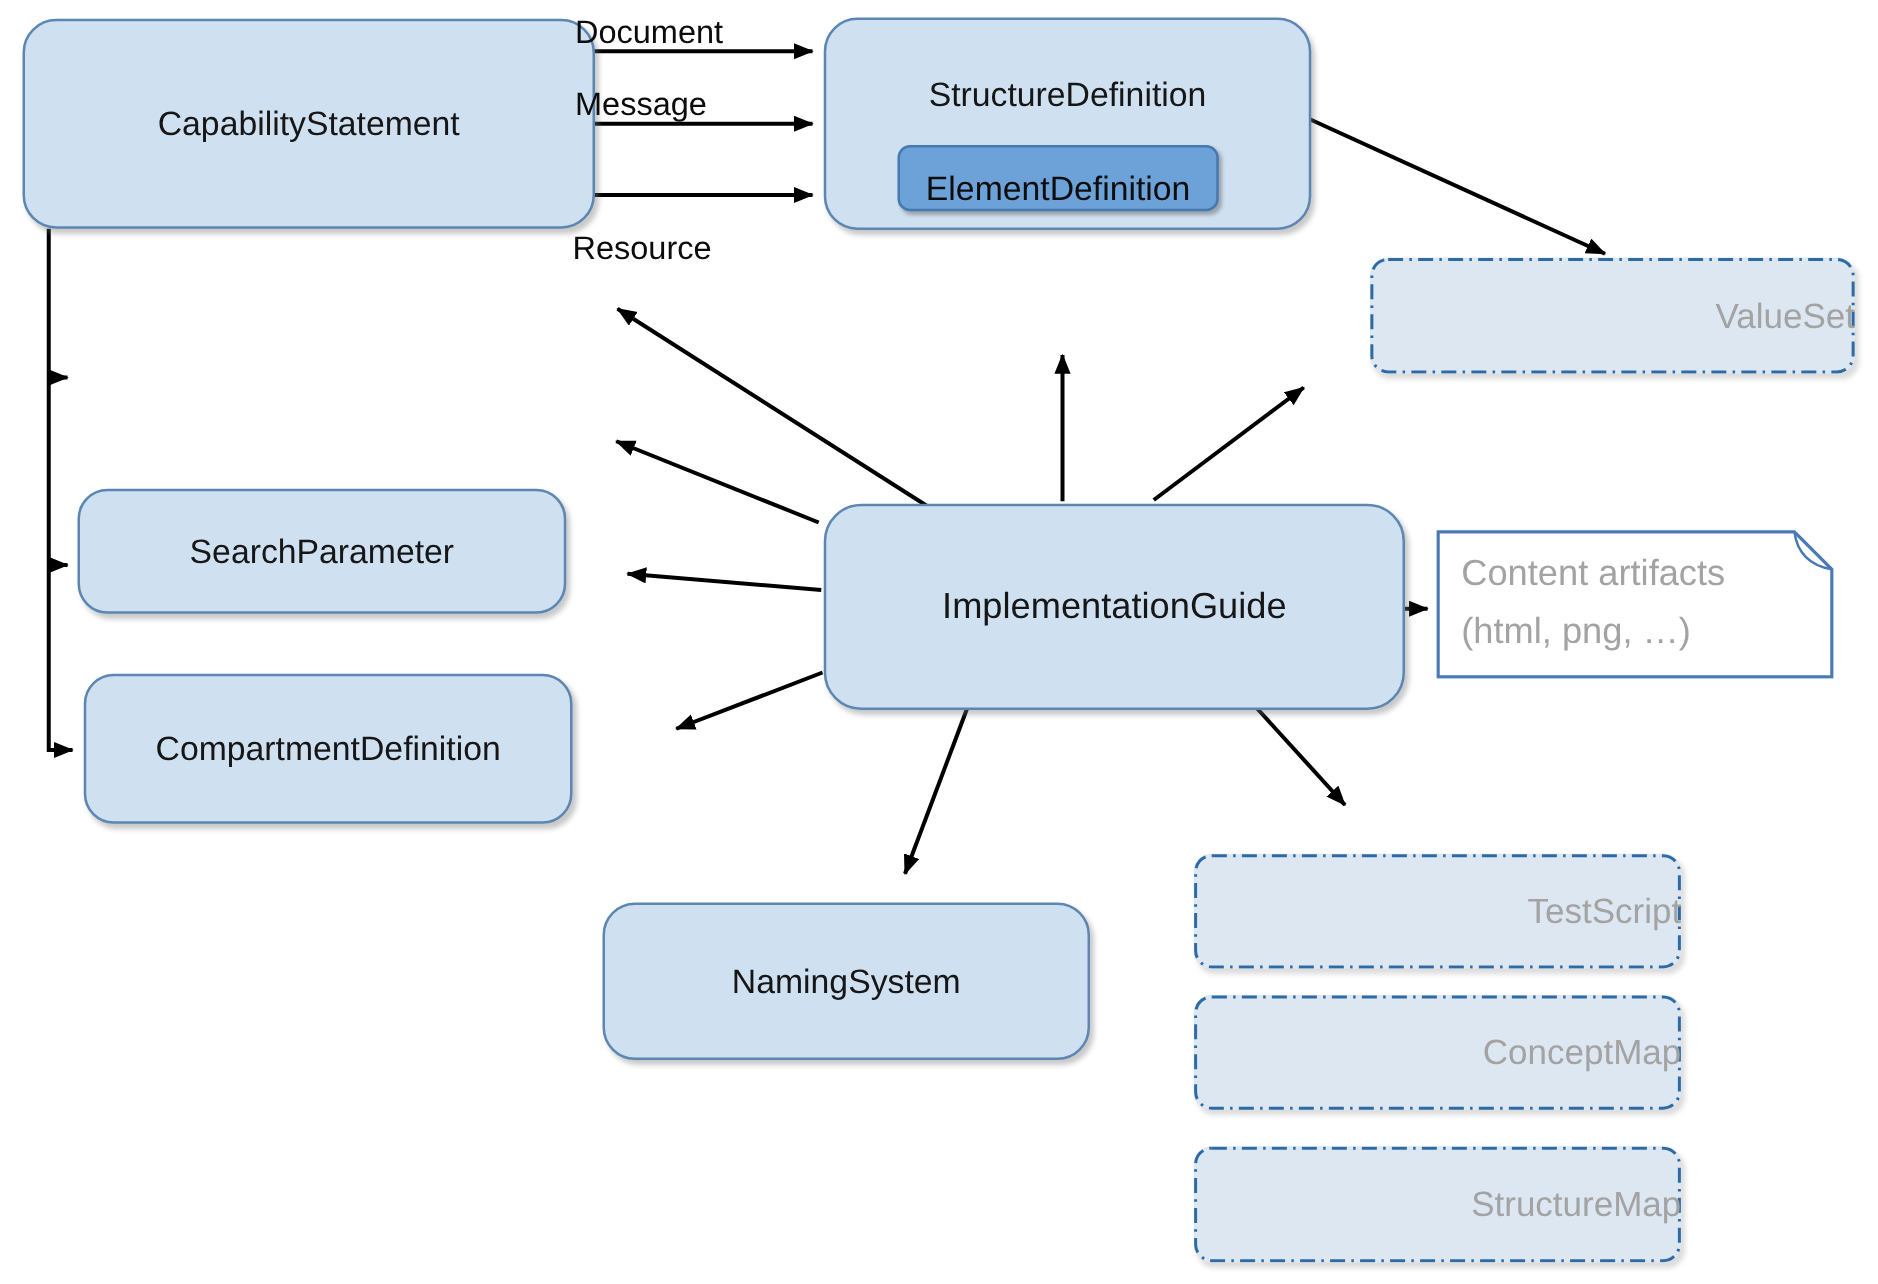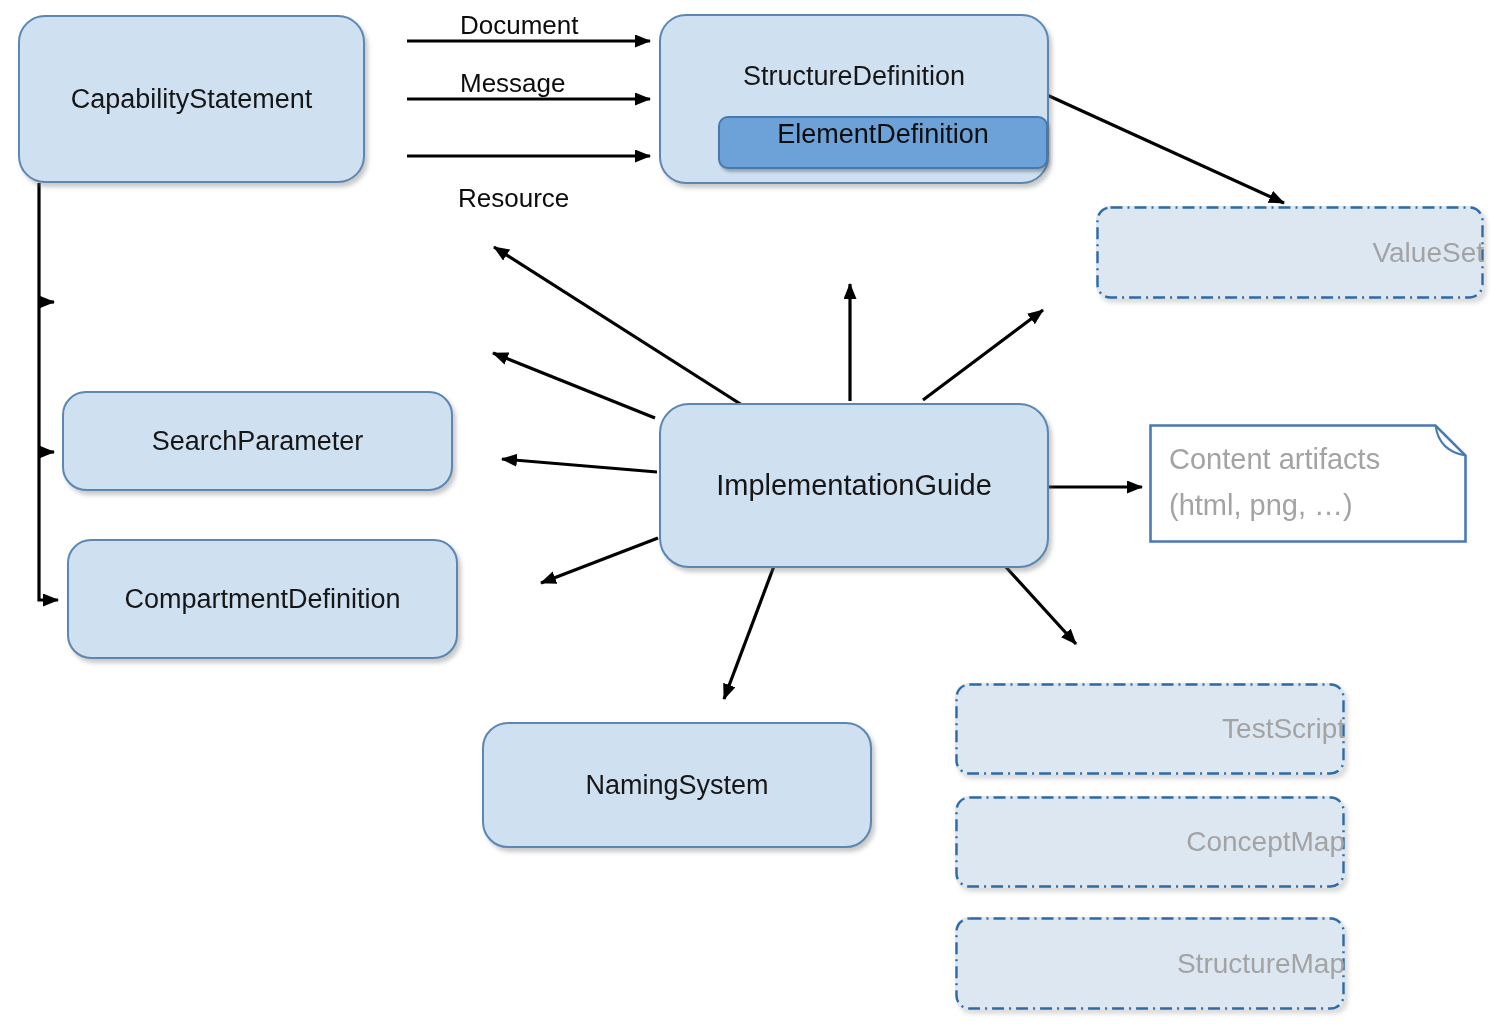--- a/index.html
+++ b/index.html
@@ -21,35 +21,35 @@
     background:#dde7f2;border-radius:14px;
     display:flex;align-items:center;justify-content:flex-end;
     font-size:28px;color:#a3a3a3;
     box-shadow:3px 4px 4px rgba(140,140,140,0.30);
   }
   .dashedbox svg{position:absolute;left:0;top:0;}
   .dashedbox .label{position:relative;z-index:3;white-space:nowrap;}
   .arrowlabel{
     position:absolute;z-index:2;font-size:26px;color:#0c0c0c;white-space:nowrap;
   }
-  #capability-statement{left:18px;top:15px;width:347px;height:168px;border-radius:27px;}
+  #capability-statement{left:18px;top:15px;width:458px;height:168px;border-radius:27px;}
   #structure-definition{
     left:659px;top:14px;width:390px;height:170px;border-radius:27px;
     flex-direction:column;justify-content:flex-start;padding-top:44px;
   }
   #element-definition{
-    position:absolute;left:57px;top:100px;width:330px;height:53px;box-sizing:border-box;
+    position:absolute;left:57px;top:100px;width:257px;height:53px;box-sizing:border-box;
     background:#6da2d8;border:2.2px solid #4679ad;border-radius:10px;
-    display:flex;align-items:flex-start;justify-content:center;font-size:27px;color:#0d0d0d;
+    display:flex;align-items:flex-end;justify-content:center;font-size:27px;color:#0d0d0d;
     box-shadow:2px 3px 3px rgba(90,90,90,0.45);
   }
   #operation-definition{left:62px;top:242px;width:391px;height:120px;}
   #search-parameter{left:62px;top:391px;width:391px;height:100px;}
   #compartment-definition{left:67px;top:539px;width:391px;height:120px;}
-  #implementation-guide{left:659px;top:403px;width:390px;height:165px;border-radius:30px;font-size:29px;}
+  #implementation-guide{left:659px;top:403px;width:465px;height:165px;border-radius:30px;font-size:29px;}
   #naming-system{left:482px;top:722px;width:390px;height:126px;border-radius:26px;}
   #value-set{left:1096px;top:206px;width:388px;height:93px;}
   #test-script{left:955px;top:683px;width:390px;height:92px;}
   #concept-map{left:955px;top:796px;width:390px;height:92px;}
   #structure-map{left:955px;top:917px;width:390px;height:93px;}
   #content-artifacts{position:absolute;z-index:2;left:1149px;top:424px;width:318px;height:119px;}
   #content-artifacts .text{
     position:absolute;left:20px;top:12px;z-index:3;
     font-size:29px;line-height:46px;color:#a3a3a3;white-space:nowrap;
   }

